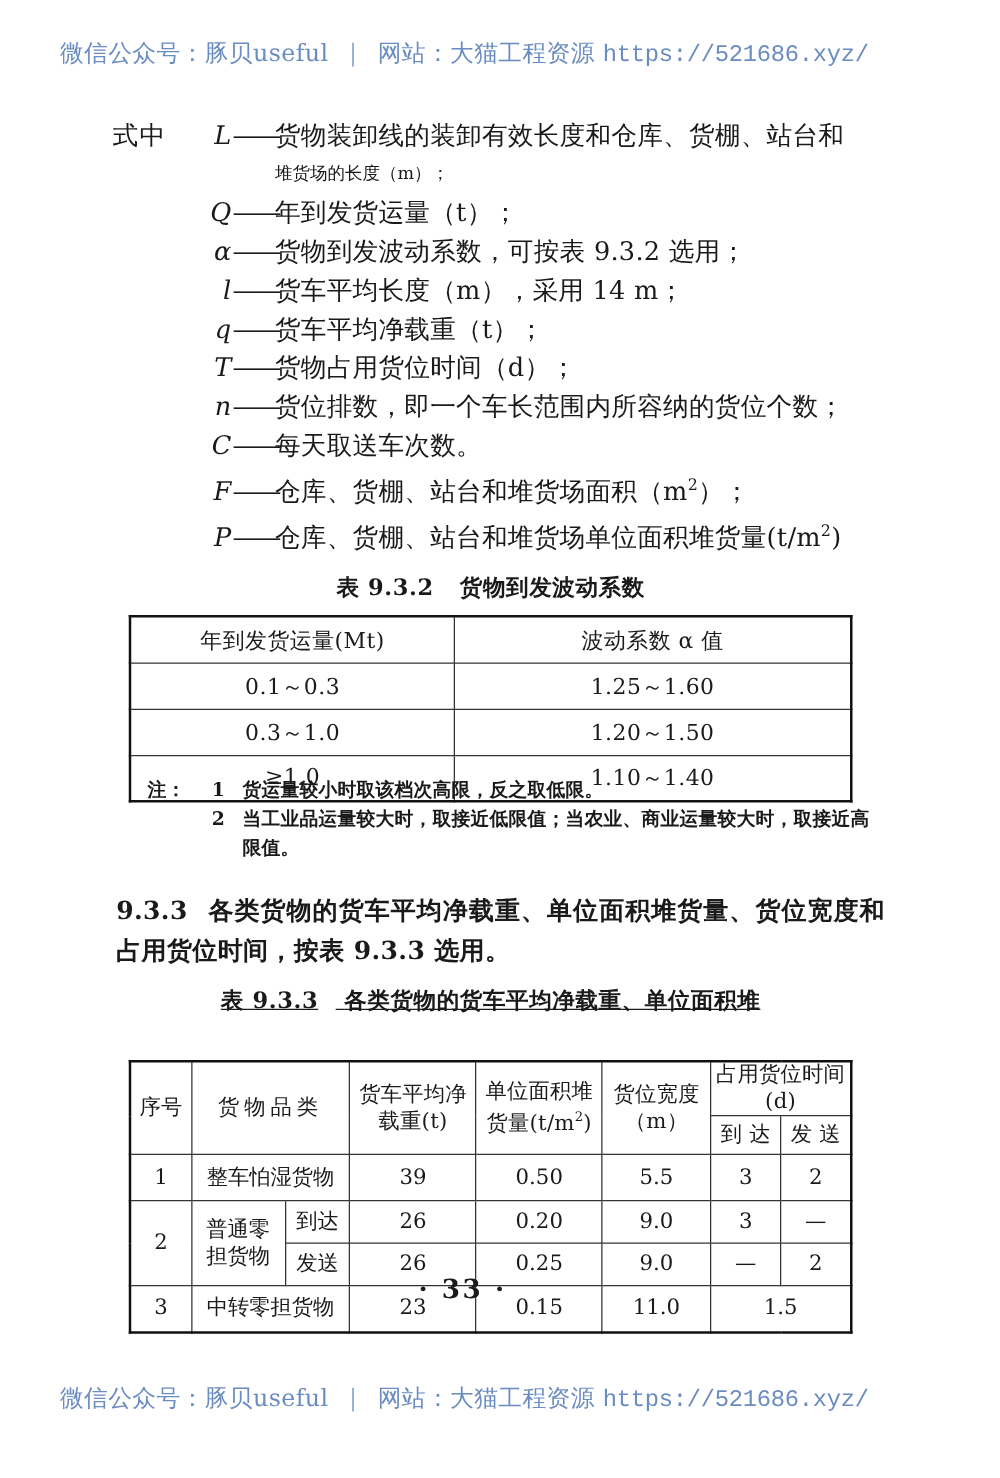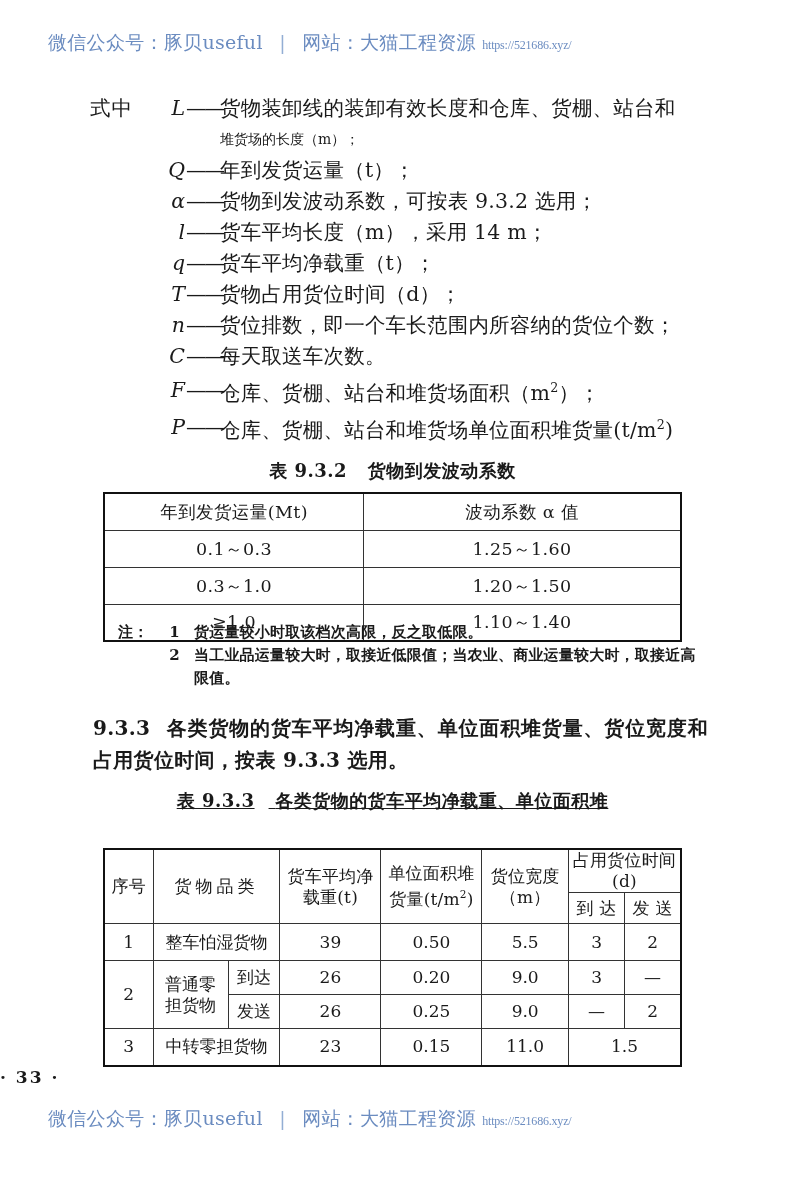--- a/index.html
+++ b/index.html
@@ -38,37 +38,37 @@
   .watermark .wm-inner {
     padding-left: 48px;
     display: inline-block;
   }
   .watermark .wm-sep {
     display: inline-block;
     padding: 0 10px;
     color: #93aed4;
   }
   .watermark .wm-url {
-    font-family: Liberation Serif, serif;
-    font-size: 12px;
+    font-family: Liberation Mono, monospace;
+    font-size: 19px;
     letter-spacing: -0.2px;
   }
   .watermark.top { top: 30px; }
   .watermark.bottom { top: 1106px; }
 
   
   .symbol-block {
     position: absolute;
     left: 90px;
     top: 93px;
     width: 640px;
   }
   .sym-row {
     display: flex;
-    align-items: center;
+    align-items: flex-end;
     font-size: 20.5px;
     line-height: 31px;
     white-space: nowrap;
   }
   .sym-lead {
     width: 70px;
     flex: 0 0 70px;
     font-size: 20.5px;
     letter-spacing: 1px;
   }
@@ -211,24 +211,24 @@
   .c-width { width: 15%; }
   .c-arr { width: 9.75%; border-radius: 14px; }
   .c-dep { width: 9.75%; }
 
   .kind-stack { line-height: 23px; }
 
   
   .page-num {
     position: absolute;
     left: 0;
-    top: 1067px;
+    top: 1018px;
     width: 740px;
-    text-align: left;
-    font-size: 17px;
+    text-align: center;
+    font-size: 21px;
     letter-spacing: 2px;
     font-weight: bold;
   }
   .dash-cell { font-size: 17px; }
 </style>
 </head>
 <body>
 
 <div class="page">
 

